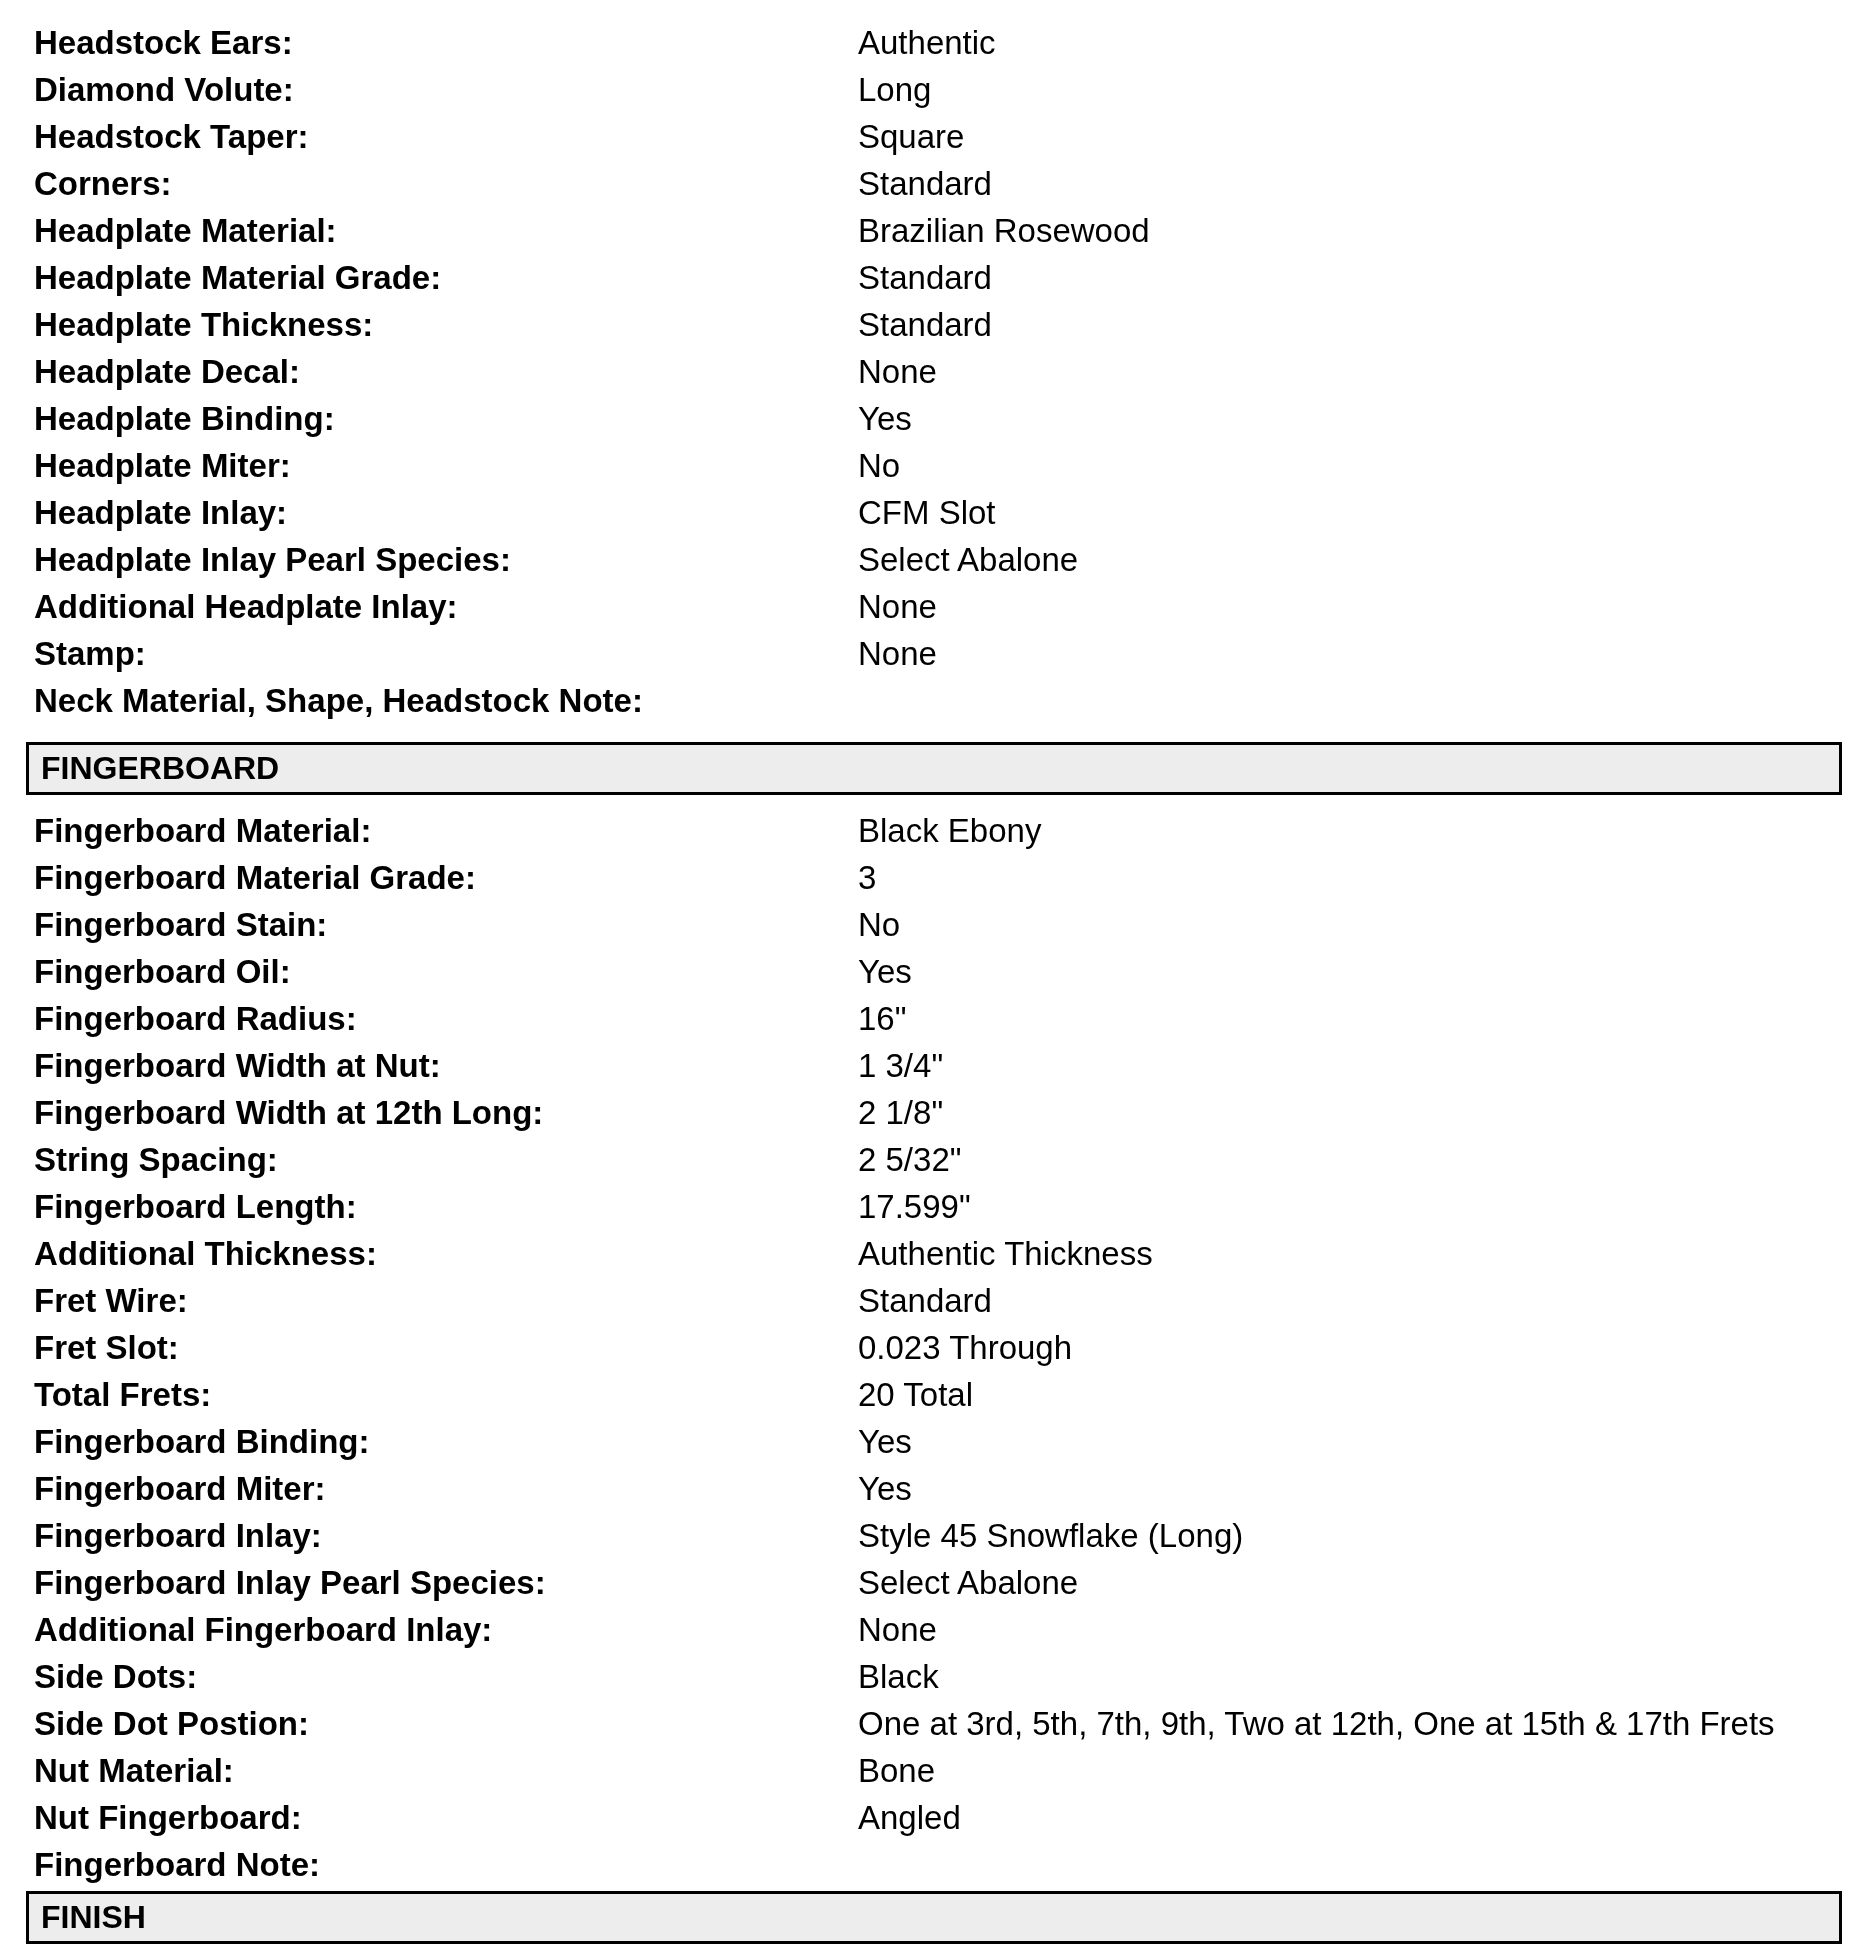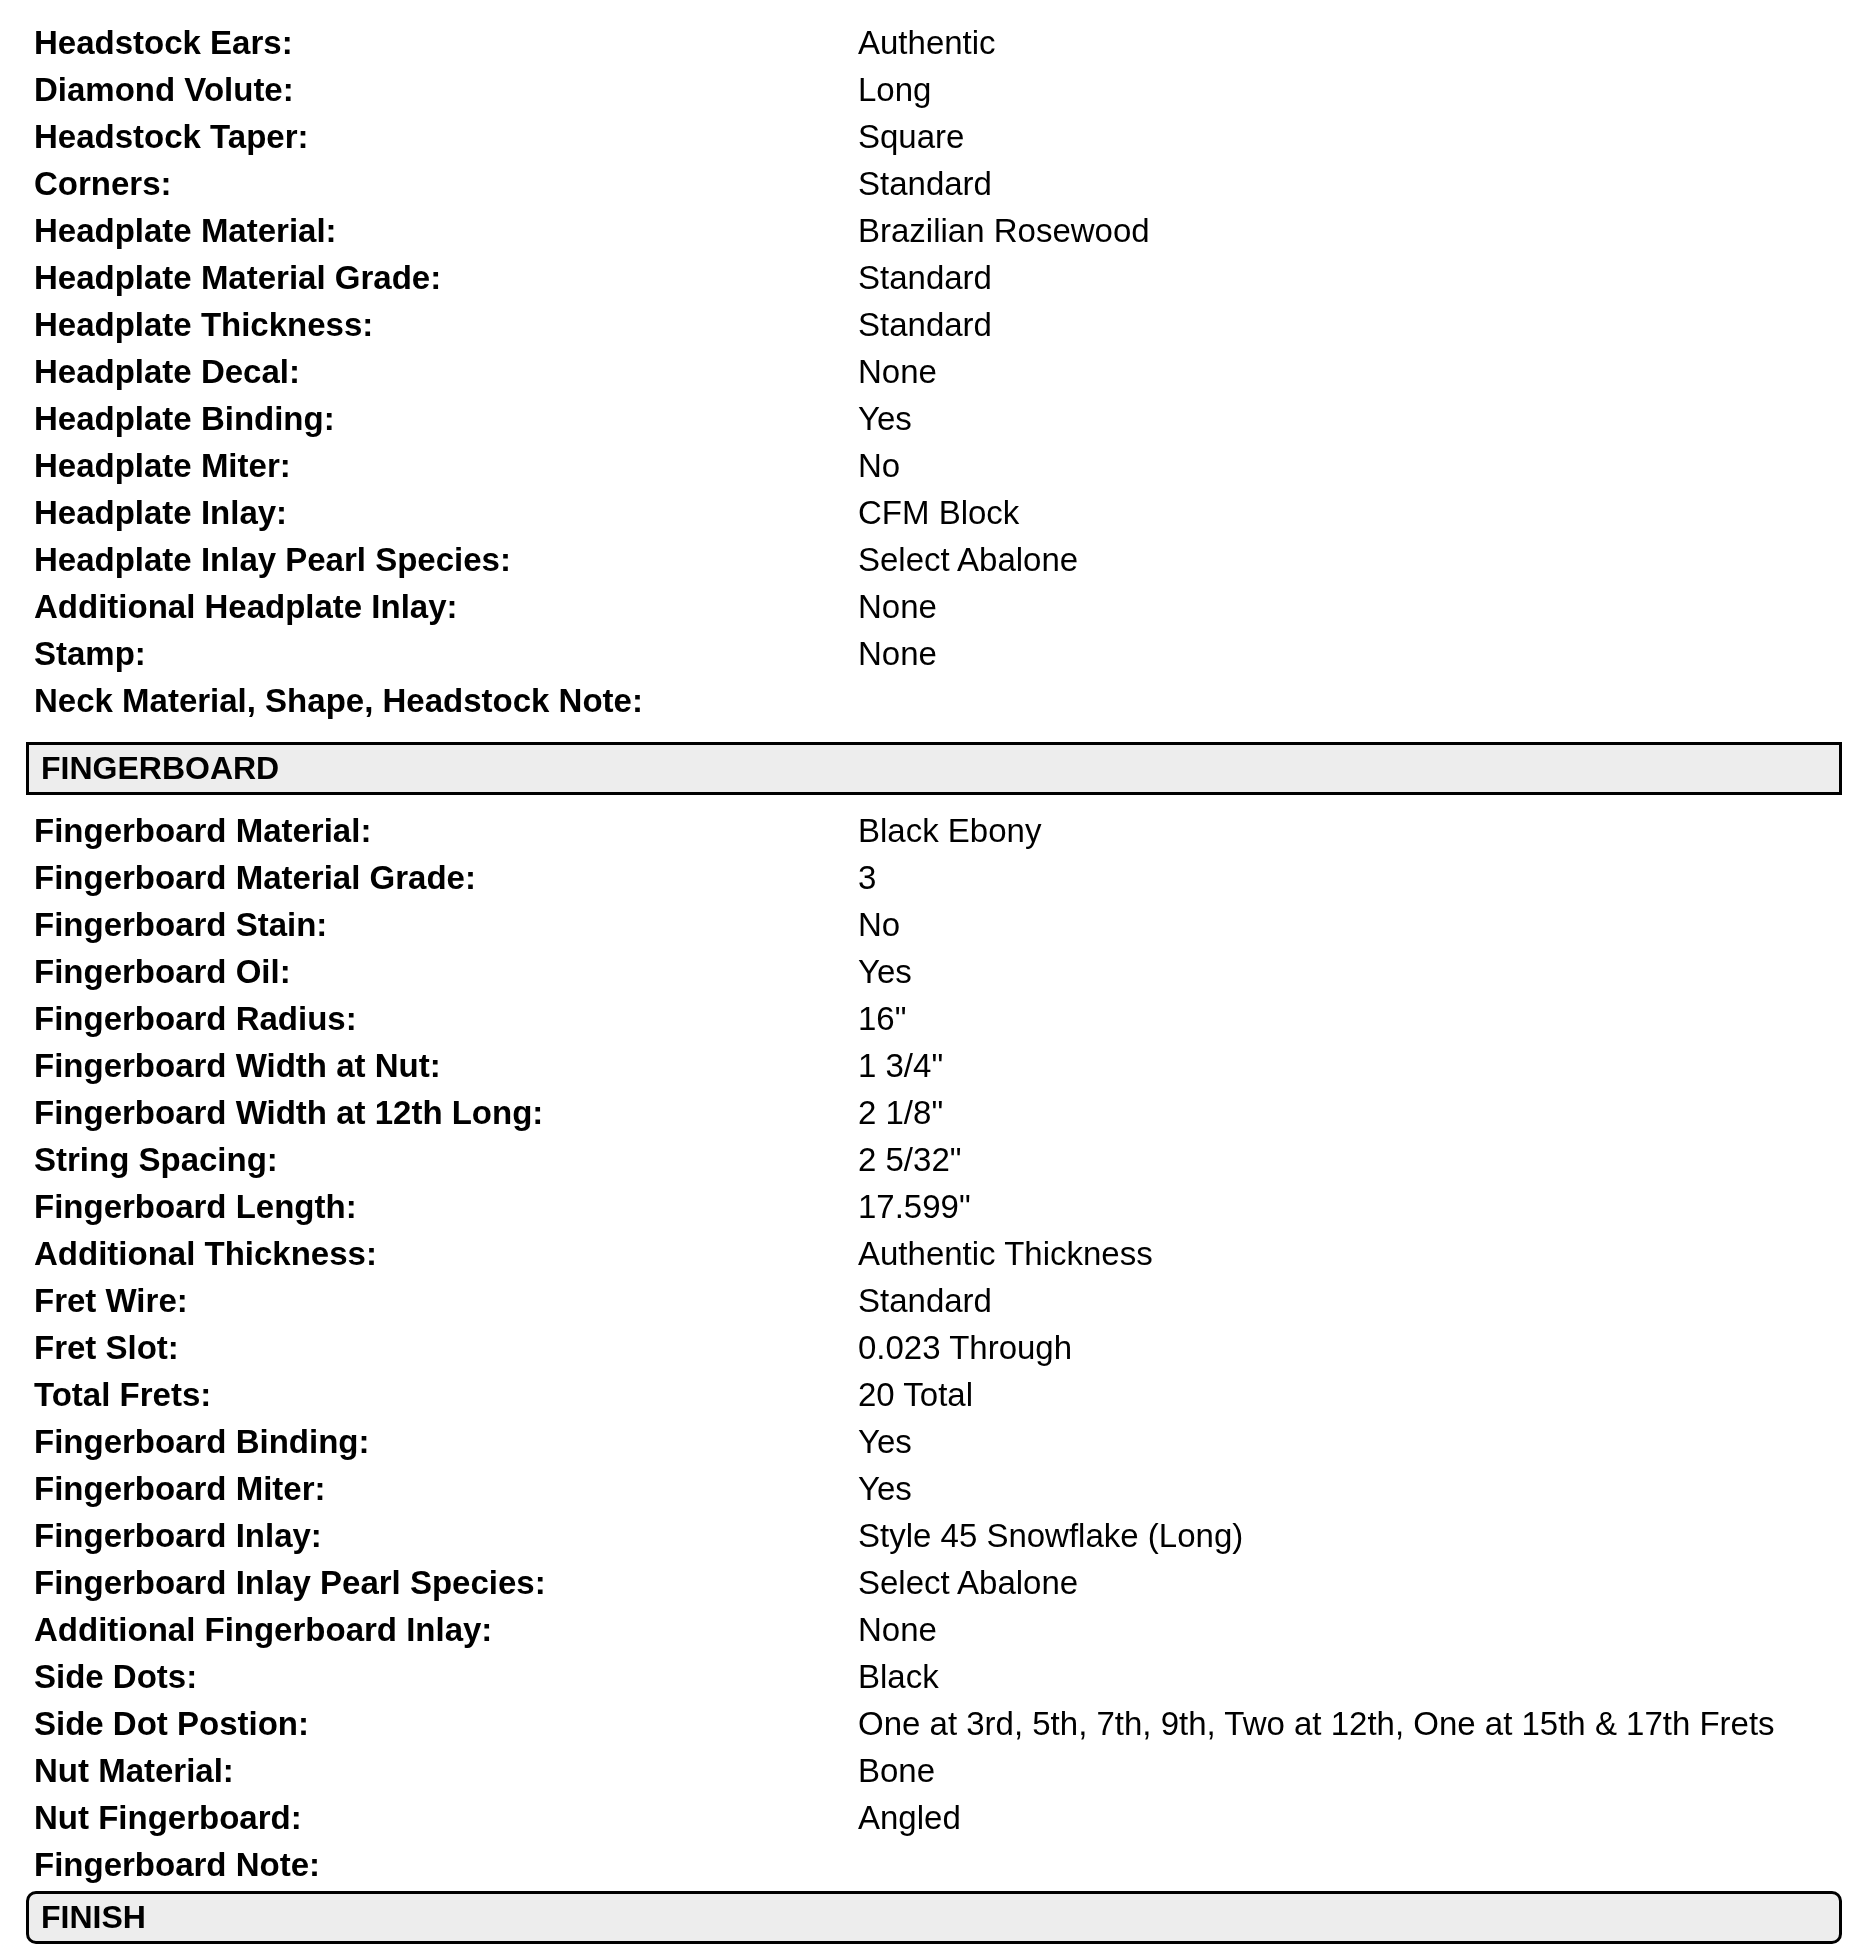--- a/index.html
+++ b/index.html
@@ -42,21 +42,20 @@
     box-sizing: border-box;
     margin: 17px 32px 13px 26px;
     height: 53px;
     border: 3.7px solid var(--bar-border, #000000);
     background: var(--bar-bg, #ededed);
     display: flex;
     align-items: center;
   }
   .page > .section-bar:last-child {
     margin-top: 1.9px;
-    border-radius: 10px;
   }
   .section-bar-label {
     font-size: 32px;
     font-weight: bold;
     padding-left: 12px;
     white-space: nowrap;
   }
 </style>
 </head>
 <body>
@@ -98,21 +97,21 @@
       <div class="row">
         <span class="label">Headplate Binding:</span>
         <span class="value">Yes</span>
       </div>
       <div class="row">
         <span class="label">Headplate Miter:</span>
         <span class="value">No</span>
       </div>
       <div class="row">
         <span class="label">Headplate Inlay:</span>
-        <span class="value">CFM Block</span>
+        <span class="value">CFM Slot</span>
       </div>
       <div class="row">
         <span class="label">Headplate Inlay Pearl Species:</span>
         <span class="value">Select Abalone</span>
       </div>
       <div class="row">
         <span class="label">Additional Headplate Inlay:</span>
         <span class="value">None</span>
       </div>
       <div class="row">

